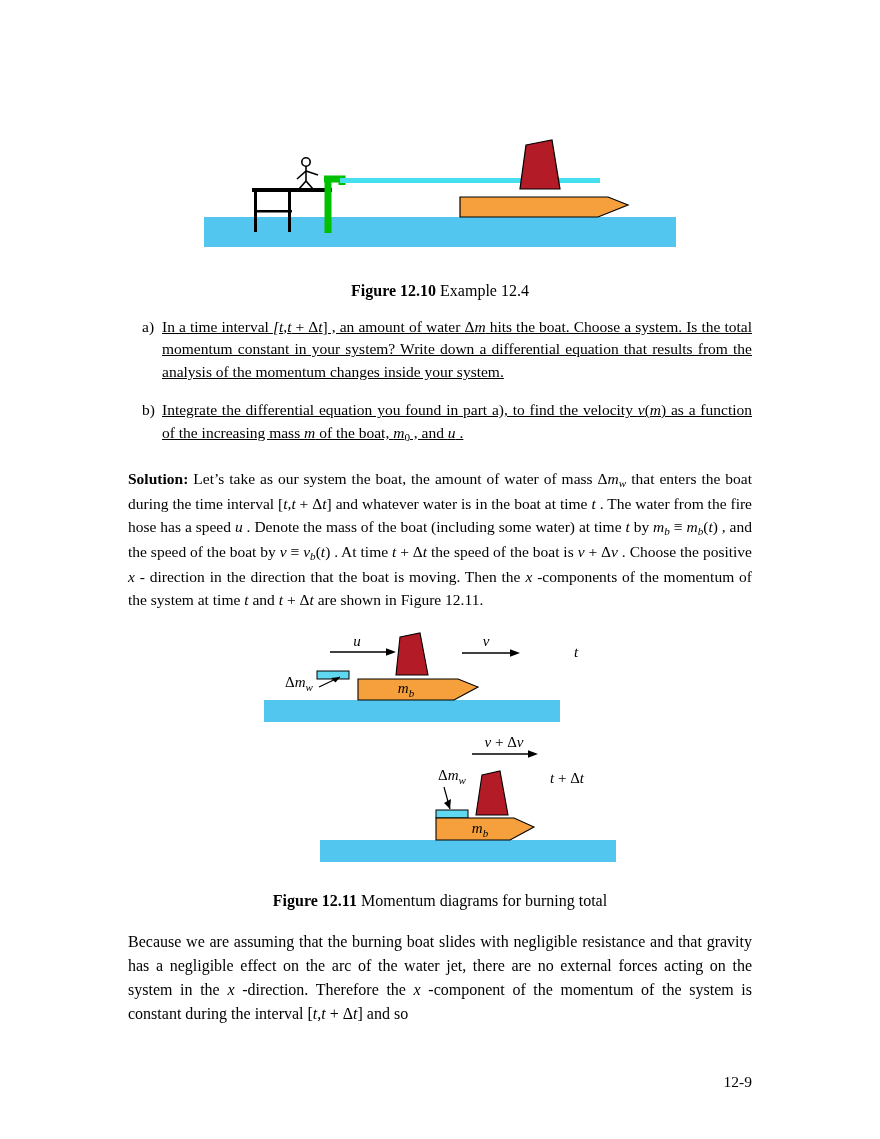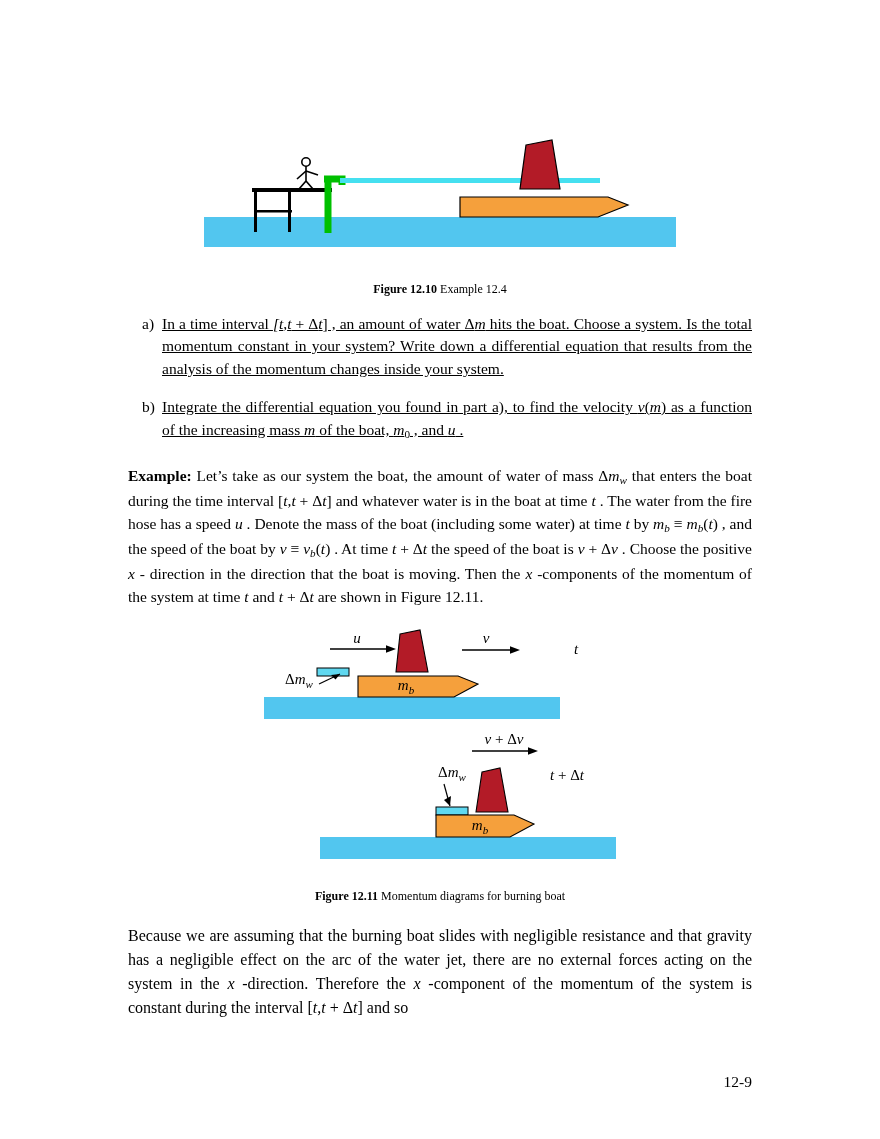--- a/index.html
+++ b/index.html
@@ -36,21 +36,21 @@
     margin: 45px 0 0 0;
   }
   .fig1 {
     position: absolute;
     left: 0;
     top: 0;
   }
 
   .fig-caption {
     text-align: center;
-    font-size: 12px;
+    font-size: 16px;
     margin-top: 12px;
   }
   .fig-caption b { font-weight: bold; }
   .list-item {
     display: flex;
     margin-top: 16px;
     font-size: 15.5px;
     line-height: 1.45;
   }
   .list-marker {
@@ -148,21 +148,21 @@
 
     <div class="list-item">
       <div class="list-marker">b)</div>
       <div class="list-body">
         Integrate the differential equation you found in part a), to find the velocity <i class="mathi">v</i>(<i class="mathi">m</i>)
         as a function of the increasing mass <i class="mathi">m</i> of the boat, <i class="mathi">m</i><span class="sub-n">0</span> , and <i class="mathi">u</i> .
       </div>
     </div>
 
     <div class="solution-block">
-      <b>Example:</b>
+      <b>Solution:</b>
       Let’s take as our system the boat, the amount of water of mass Δ<i class="mathi">m</i><span class="sub">w</span> that enters
       the boat during the time interval [<i class="mathi">t</i>,<i class="mathi">t</i> + Δ<i class="mathi">t</i>] and whatever water is in the boat at time <i class="mathi">t</i> .
       The water from the fire hose has a speed <i class="mathi">u</i> . Denote the mass of the boat (including some
       water) at time <i class="mathi">t</i> by <i class="mathi">m</i><span class="sub">b</span> ≡ <i class="mathi">m</i><span class="sub">b</span>(<i class="mathi">t</i>) , and the speed of the boat by <i class="mathi">v</i> ≡ <i class="mathi">v</i><span class="sub">b</span>(<i class="mathi">t</i>) . At time <i class="mathi">t</i> + Δ<i class="mathi">t</i> the
       speed of the boat is <i class="mathi">v</i> + Δ<i class="mathi">v</i> . Choose the positive <i class="mathi">x</i> - direction in the direction that the boat
       is moving. Then the <i class="mathi">x</i> -components of the momentum of the system at time <i class="mathi">t</i> and <i class="mathi">t</i> + Δ<i class="mathi">t</i>
       are shown in Figure 12.11.
     </div>
 
     <div class="fig2-wrap">
@@ -209,21 +209,21 @@
         <path d="M 354 150 L 372 146 L 380 190 L 348 190 Z" fill="#B31B27" stroke="#000000" stroke-width="1.1"></path>
 
         <text x="352" y="208" font-family="Liberation Serif, serif" font-size="15" text-anchor="middle"><tspan font-style="italic">m</tspan><tspan font-size="11" dy="4" font-style="italic">b</tspan></text>
 
         <text x="422" y="158" font-family="Liberation Serif, serif" font-size="15"><tspan font-style="italic">t</tspan> + Δ<tspan font-style="italic">t</tspan></text>
       </svg>
     </div>
 
     <div class="fig-caption">
       <b>Figure 12.11</b>
-      <span>Momentum diagrams for burning boat</span>
+      <span>Momentum diagrams for burning total</span>
     </div>
 
     <div class="closing-block">
       Because we are assuming that the burning boat slides with negligible resistance and that
       gravity has a negligible effect on the arc of the water jet, there are no external forces
       acting on the system in the <i class="mathi">x</i> -direction. Therefore the <i class="mathi">x</i> -component of the momentum of
       the system is constant during the interval [<i class="mathi">t</i>,<i class="mathi">t</i> + Δ<i class="mathi">t</i>] and so
     </div>
 
   </div>

